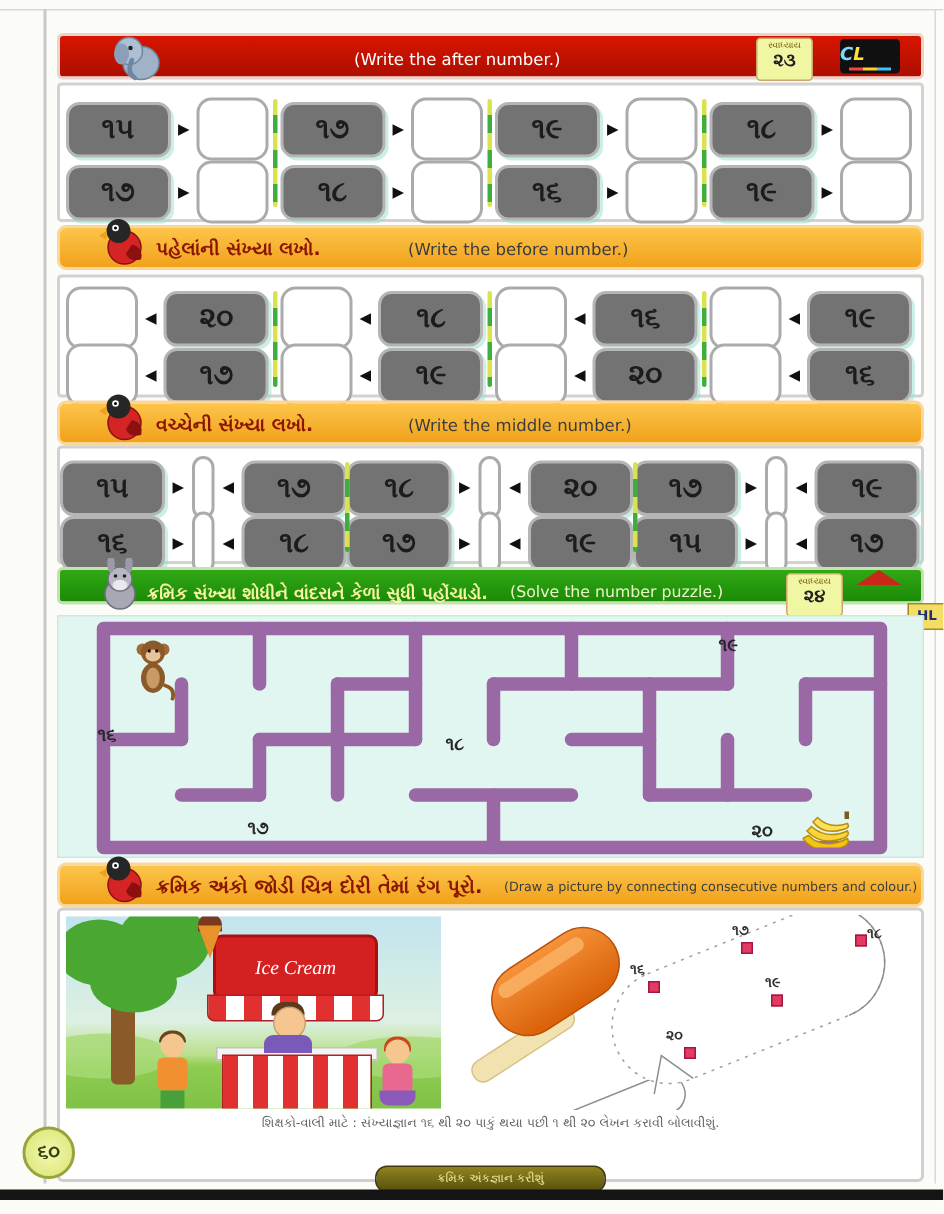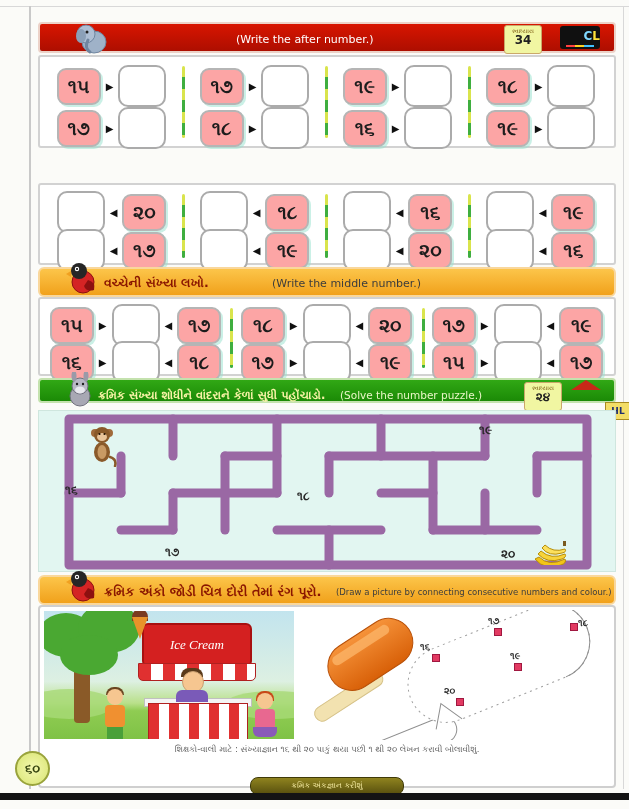--- a/index.html
+++ b/index.html
@@ -28,43 +28,43 @@
   .hdr-green .en{left:300px;top:9px;font-size:10.5px;color:#e9f6c6;}
   .hdr-connect .gu{left:64px;top:7px;font-size:13px;color:#8a1600;}
   .hdr-connect .en{left:296px;top:10px;font-size:8.5px;color:#3c3c3c;}
 
   
   .ex-badge{position:absolute;width:36px;height:27px;background:#f1f6a2;border:1px solid #caa86a;
             border-radius:3px;text-align:center;line-height:1;}
   .ex-badge .b1{display:block;font-size:6px;color:#7a5a10;padding-top:2px;}
   .ex-badge .b2{display:block;font-size:12px;font-weight:bold;color:#202020;}
   .cl-logo{position:absolute;right:14px;top:2px;width:40px;height:23px;background:#101010;
-           border-radius:3px;text-align:right;line-height:20px;font-weight:bold;font-size:12px;}
+           border-radius:3px;text-align:left;line-height:20px;font-weight:bold;font-size:12px;font-style:italic;}
   .cl-logo .c{color:#7fd8ff;}
   .cl-logo .l{color:#ffe23a;}
   .cl-strip{position:absolute;left:6px;right:6px;bottom:2px;height:2px;
             background:linear-gradient(90deg,#ff4040 0 33%,#ffd020 33% 66%,#40c0ff 66%);}
   .hl-house{position:absolute;right:12px;top:0px;width:32px;height:28px;}
   .hl-roof{position:absolute;left:1px;top:0;width:0;height:0;border-left:15px solid transparent;
            border-right:15px solid transparent;border-bottom:10px solid #c82818;}
   .hl-body{position:absolute;left:4px;top:22px;width:24px;height:16px;background:#f3dd66;
            border:1px solid #a88a20;font-size:9px;font-weight:bold;color:#203070;
            text-align:center;line-height:16px;margin-left:31px;}
 
   
   .mascot{position:absolute;}
 
   
   .panel{position:absolute;left:38px;width:578px;background:#ffffff;
          border:2px solid #d2d2d2;border-radius:3px;box-sizing:border-box;}
   .p-row{position:absolute;left:0;width:100%;display:flex;}
   .cell4{width:143px;display:flex;align-items:center;justify-content:center;gap:5px;}
   .cell3{width:191px;display:flex;align-items:center;justify-content:center;gap:5px;}
-  .chip{min-width:38px;height:33px;padding:0 1px;border:2px solid #b5b5b5;border-radius:9px;
-        background:#fca5a5;box-shadow:2px 2px 0 rgba(150,225,205,.5);
+  .chip{min-width:38px;height:33px;padding:0 14px;border:2px solid #b5b5b5;border-radius:9px;
+        background:#737373;box-shadow:2px 2px 0 rgba(150,225,205,.5);
         display:flex;align-items:center;justify-content:center;
         font-size:19px;font-weight:bold;color:#1c1c1c;}
   .abox{width:44px;height:38px;border:2px solid #ababab;border-radius:10px;background:#fff;}
   .arr{font-size:10px;color:#101010;}
   .vsep{position:absolute;top:9px;width:3px;border-radius:2px;
         background:repeating-linear-gradient(180deg,#d9e44c 0 11px,#3fae3f 11px 23px);}
 
   
   .maze-panel{position:absolute;left:38px;top:410px;width:578px;height:162px;
               background:#e2f6f1;border:1px solid #cfe6de;box-sizing:border-box;}
@@ -136,21 +136,21 @@
       <ellipse cx="20" cy="22" rx="12" ry="11" fill="#9fb2c8" stroke="#6f86a0"></ellipse>
       <circle cx="12" cy="14" r="9" fill="#aebfd4" stroke="#6f86a0"></circle>
       <ellipse cx="7" cy="16" rx="5" ry="7" fill="#8ba0b8"></ellipse>
       <path d="M14 20 q-4 8 2 12" stroke="#6f86a0" stroke-width="3" fill="none" stroke-linecap="round"></path>
       <circle cx="13" cy="12" r="1.5" fill="#202020"></circle>
     </svg>
     <span class="gu">પછીની સંખ્યા લખો:</span>
     <span class="en">(Write the after number.)</span>
     <div class="ex-badge" style="right:72px;top:1px">
       <span class="b1">સ્વાધ્યાય</span>
-      <span class="b2">34</span>
+      <span class="b2">૨૩</span>
     </div>
     <div class="cl-logo">
       <span class="c">C</span><span class="l">L</span>
       <span class="cl-strip"></span>
     </div>
   </div>
 
   <div class="panel" style="top:55px;height:93px">
     <div class="p-row" style="top:8px">
       <div class="cell4">
@@ -194,20 +194,32 @@
         <span class="chip">૧૯</span>
         <span class="arr">▶</span>
         <span class="abox"></span>
       </div>
     </div>
     <div class="vsep" style="left:142px;height:72px"></div>
     <div class="vsep" style="left:285px;height:72px"></div>
     <div class="vsep" style="left:428px;height:72px"></div>
   </div>
 
+  <div class="hdr hdr-amber" style="top:150px">
+    <svg class="mascot" style="left:26px;top:-9px" width="34" height="36" viewBox="0 0 34 36">
+      <ellipse cx="17" cy="22" rx="11" ry="11" fill="#d42424" stroke="#8c1010"></ellipse>
+      <circle cx="13" cy="11" r="8" fill="#262626"></circle>
+      <circle cx="11" cy="9" r="2.2" fill="#ffffff"></circle>
+        <circle cx="11" cy="9" r="1" fill="#000"></circle>
+      <path d="M5 11 l-5 3 5 3 z" fill="#f0a020"></path>
+      <path d="M22 20 q8 2 6 10 q-8 2 -10 -4 z" fill="#8c1010"></path>
+    </svg>
+    <span class="gu">પહેલાંની સંખ્યા લખો.</span>
+    <span class="en">(Write the before number.)</span>
+  </div>
 
   <div class="panel" style="top:183px;height:82px">
     <div class="p-row" style="top:6px">
       <div class="cell4">
         <span class="abox"></span>
         <span class="arr">◀</span>
         <span class="chip">૨૦</span>
       </div>
       <div class="cell4">
         <span class="abox"></span>

